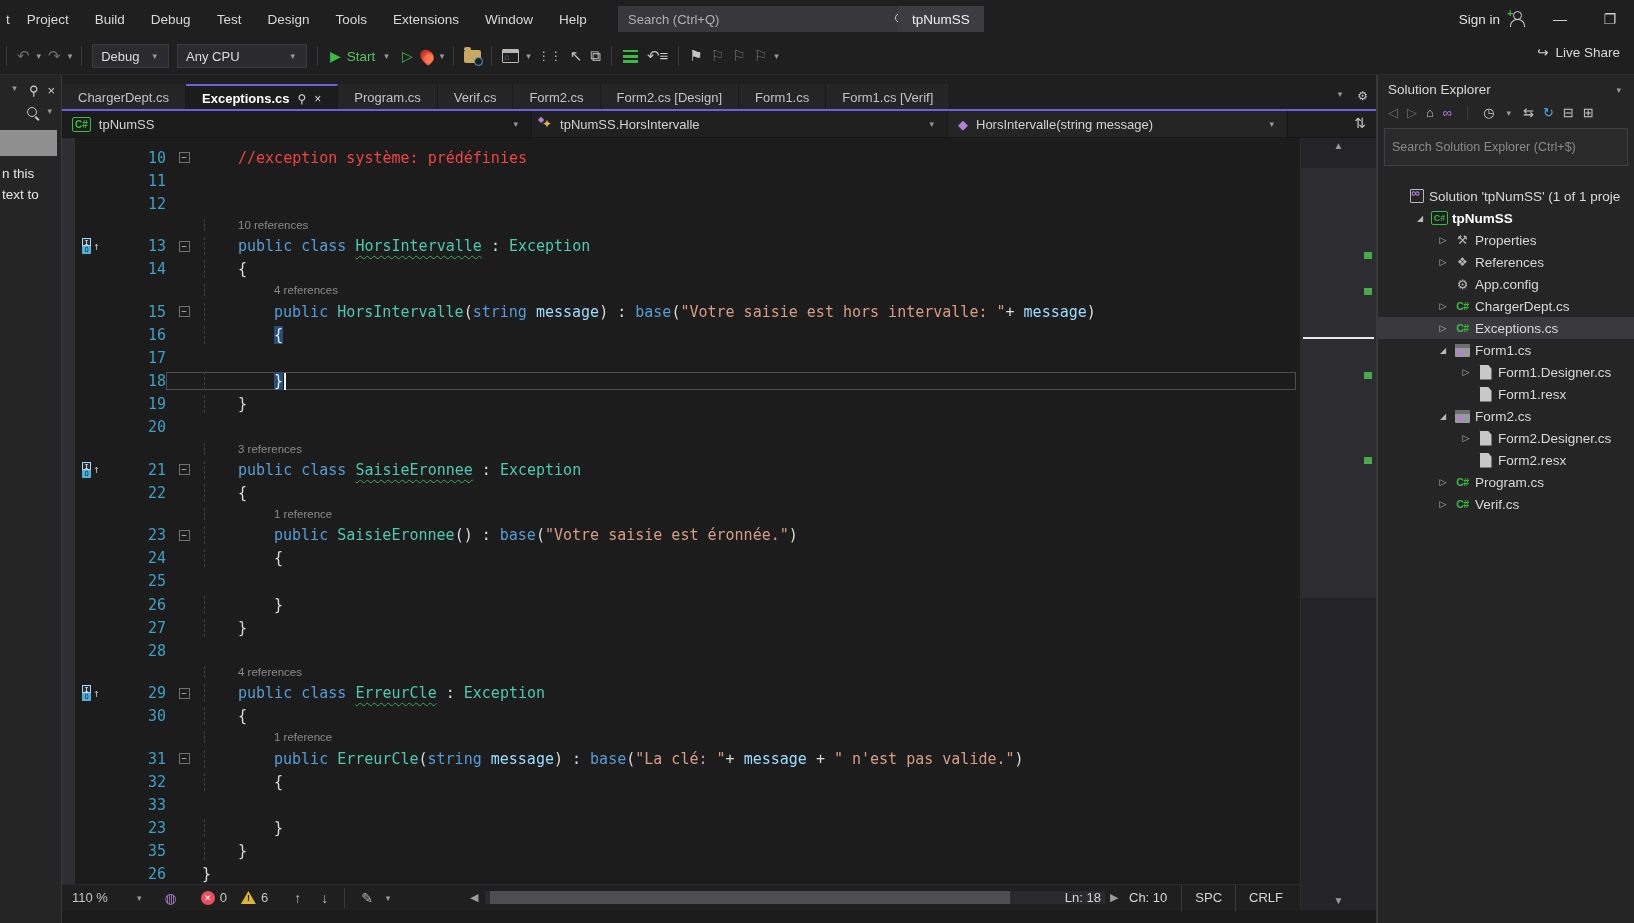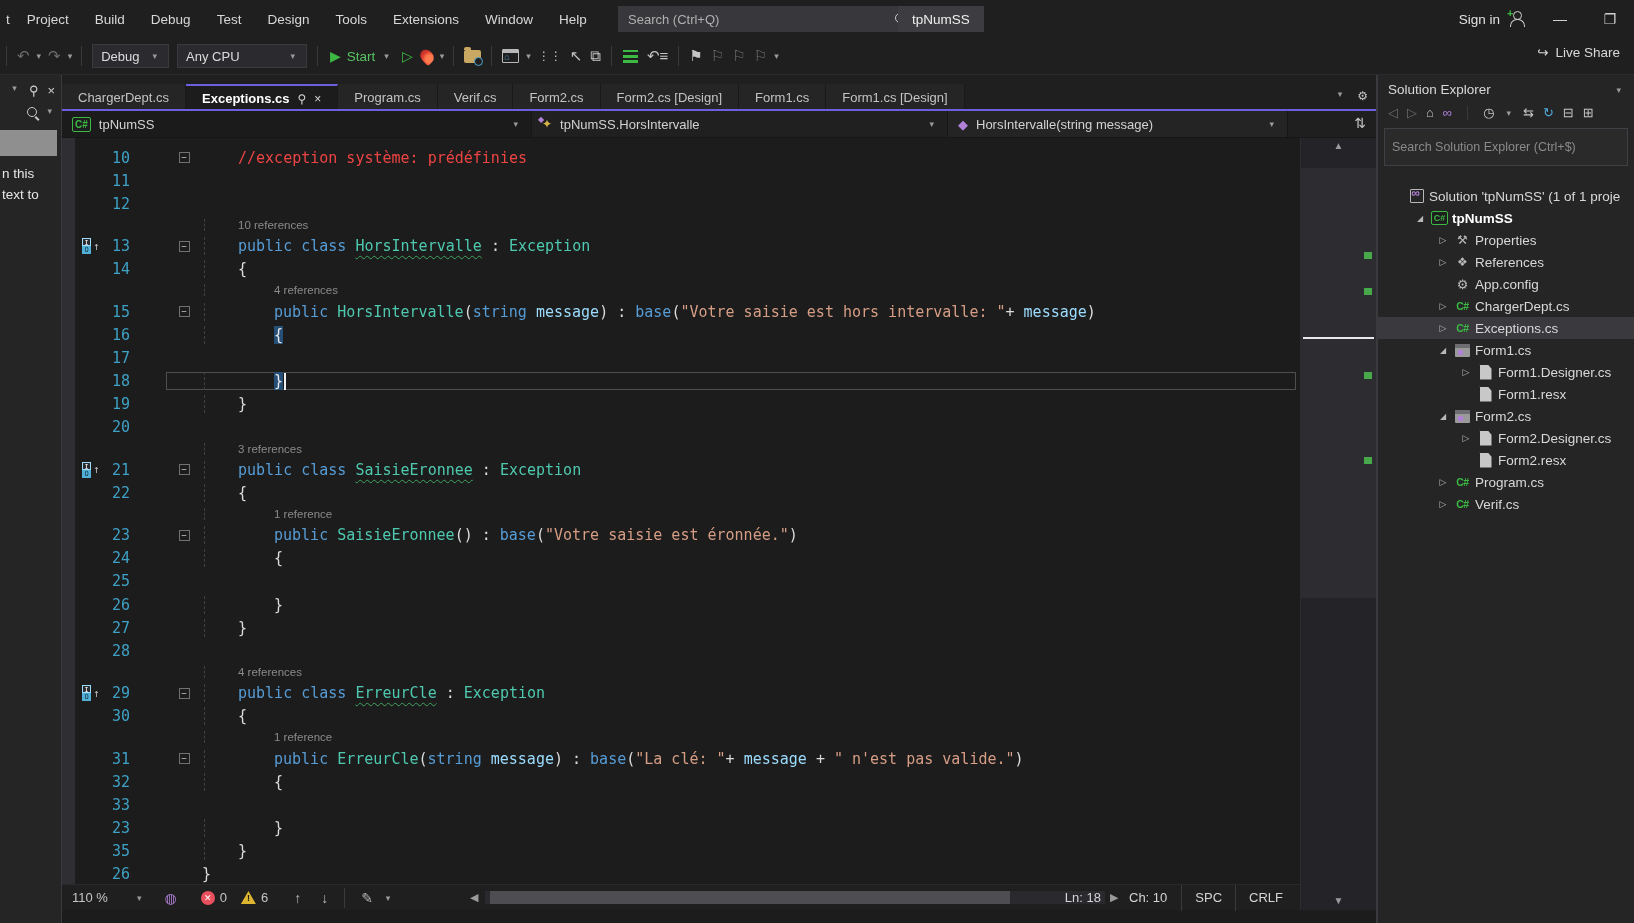--- a/index.html
+++ b/index.html
@@ -76,21 +76,21 @@
   .cubeicon { color:#b180d7; font-size:13px; }
   .navsplit { position:absolute; right:10px; top:4px; color:#c5c5c5; font-size:14px; }
 
   
   .codearea { position:relative; height:746px; background:#1c1c1c; overflow:hidden; font-family:"DejaVu Sans Mono", monospace; }
   .margin-strip { position:absolute; left:0; top:0; bottom:0; width:13px; background:#2e2e33; }
   .code-scroll { position:absolute; left:0; top:8px; right:76px; }
   .crow { display:flex; height:23.2px; align-items:center; position:relative; }
   .crow.lens { height:19px; }
   .glyphc { width:50px; padding-left:20px; flex:none; display:flex; align-items:center; }
-  .lnum { width:54px; flex:none; text-align:left; color:#3ea1c6; font-size:15px; }
+  .lnum { width:54px; flex:none; text-align:right; color:#3ea1c6; font-size:15px; }
   .rest { flex:1; display:flex; align-items:center; min-width:0; margin-right:4px; }
   .rest.cur { outline:1px solid #4e4e52; outline-offset:-1px; }
   .foldc { width:36px; flex:none; display:flex; justify-content:center; align-items:center; position:relative; height:100%; }
   .foldbox { width:11px; height:11px; border:1px solid #6f6f74; color:#c8c8c8; font-size:9px; line-height:9px; text-align:center; background:#1c1c1c; z-index:2; }
   .foldline::before { content:""; position:absolute; left:50%; top:0; bottom:0; border-left:1px dashed #4c4c50; }
   .codeln { white-space:pre; font-size:15px; color:#dcdcdc; position:relative; height:100%; display:flex; align-items:center; flex:1; }
   .lens .codeln { font-family:"Liberation Sans", sans-serif; font-size:11.5px; color:#8a8a8a; }
   .g { position:absolute; top:0; bottom:0; border-left:1px dashed #3f3f44; }
   .tk-c{color:#ef4444;} .tk-k{color:#569cd6;} .tk-t{color:#4ec9b0;} .tk-i{color:#9cdcfe;}
   .tk-s{color:#d69d85;} .tk-p{color:#dcdcdc;} .tk-w{color:#dcdcdc;}
@@ -270,21 +270,21 @@
           <div class="tab">
             <span>Form2.cs</span>
           </div>
           <div class="tab">
             <span>Form2.cs [Design]</span>
           </div>
           <div class="tab">
             <span>Form1.cs</span>
           </div>
           <div class="tab">
-            <span>Form1.cs [Design]</span>
+            <span>Form1.cs [Verif]</span>
           </div>
         </div>
       <div class="tab-end">
         <span class="dd">▾</span>
         <span>⚙</span>
       </div>
     </div>
 
     <div class="navbar">
       <div class="navseg nav1">

